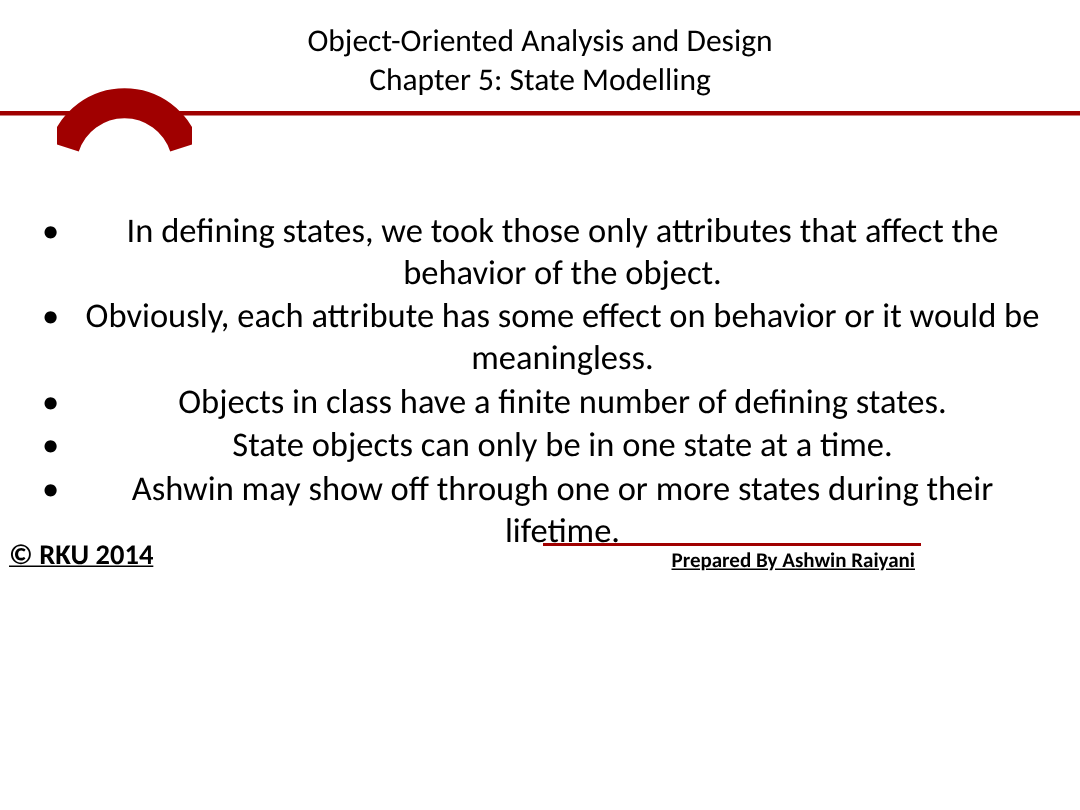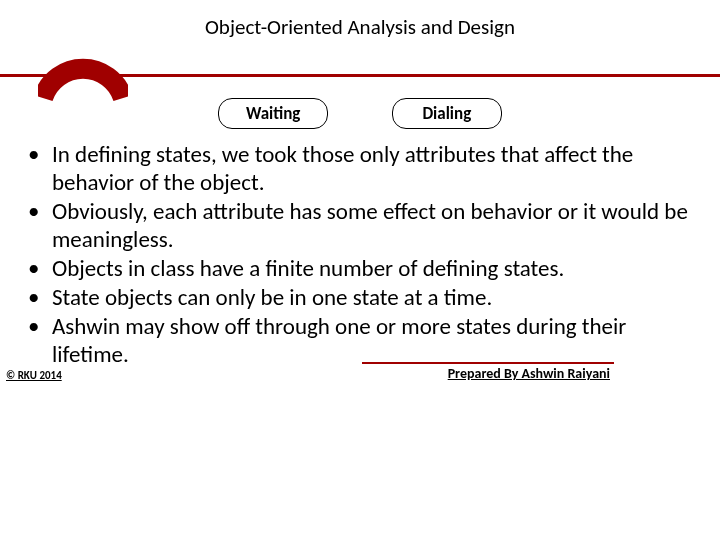--- a/index.html
+++ b/index.html
@@ -13,55 +13,52 @@
 
   .arch-logo { position: absolute; top: 48px; left: 38px; width: 90px; height: 60px; }
 
   .states-row { position: absolute; top: 98px; left: 0; width: 100%; text-align: center; }
   .state-box { display: inline-block; min-width: 110px; padding: 4px 18px; margin: 0 30px; border: 1.5px solid #000; border-radius: 14px; font-size: 17px; font-weight: 600; background: #fff; }
 
   .content { position: absolute; top: 140px; left: 22px; right: 22px; font-size: 23px; line-height: 1.22; }
   .content .row { display: flex; margin-bottom: 1px; }
   .content .bullet-mark { width: 30px; flex: 0 0 30px; text-align: left; padding-left: 6px; }
   .content .note-row { padding-left: 0; }
-  .content .txt { flex: 1; }
+  .content .txt { flex: 1; text-align: center; }
 
   .footer { position: absolute; left: 0; bottom: 18px; width: 100%; height: 28px; }
-  .copyright { position: absolute; left: 6px; bottom: 0; font-size: 11px; font-weight: 700; text-decoration: underline; }
+  .copyright { position: absolute; left: 6px; bottom: 0; font-size: 19px; font-weight: 700; text-decoration: underline; }
   .prepared { position: absolute; right: 110px; bottom: 0; font-size: 14px; font-weight: 700; text-decoration: underline; }
   .footer-rule { position: absolute; right: 106px; bottom: 18px; width: 252px; height: 2px; background: #a00000; }
 
   .uni-logo { position: absolute; right: 18px; bottom: 10px; width: 78px; text-align: center; }
   .uni-logo .dome { width: 30px; height: 14px; border: 2px solid #a00000; border-bottom: none; border-radius: 14px 14px 0 0; margin: 0 auto 1px auto; background: #fff; }
   .uni-logo .cols { display: flex; justify-content: center; gap: 2px; }
   .uni-logo .col { width: 4px; height: 14px; background: #a00000; }
   .uni-logo .base { width: 36px; height: 3px; background: #a00000; margin: 1px auto 2px auto; }
   .uni-logo .uname { font-size: 9px; font-weight: 700; color: #a00000; letter-spacing: 0.4px; white-space: nowrap; }
 </style>
 </head>
 <body>
 
 <div class="slide">
 
   <div class="title-block">
     <div class="title-line">Object-Oriented Analysis and Design</div>
+    <div class="title-line">Chapter 5: State Modelling</div>
   </div>
 
   <div class="red-rule"></div>
 
   <div class="arch-logo">
     <svg viewBox="0 0 90 60" width="90" height="60">
       <path d="M 5 50 A 42 42 0 0 1 85 50" fill="none" stroke="#a00000" stroke-width="20" stroke-linecap="butt"></path>
     </svg>
   </div>
 
-  <div class="states-row">
-    <span class="state-box">Waiting</span>
-    <span class="state-box">Dialing</span>
-  </div>
 
   <div class="content">
     <div class="row">
       <div class="bullet-mark">•</div>
       <div class="txt">In defining states, we took those only attributes that affect the behavior of the object.</div>
     </div>
     <div class="row">
       <div class="bullet-mark">•</div>
       <div class="txt">Obviously, each attribute has some effect on behavior or it would be meaningless.</div>
     </div>

